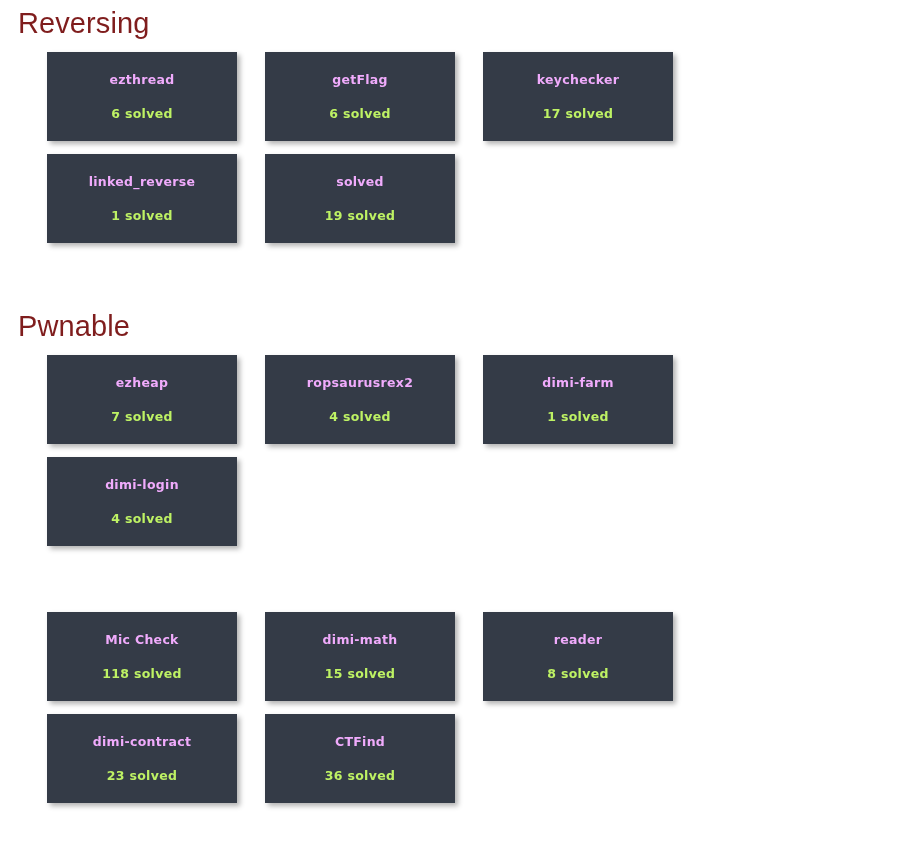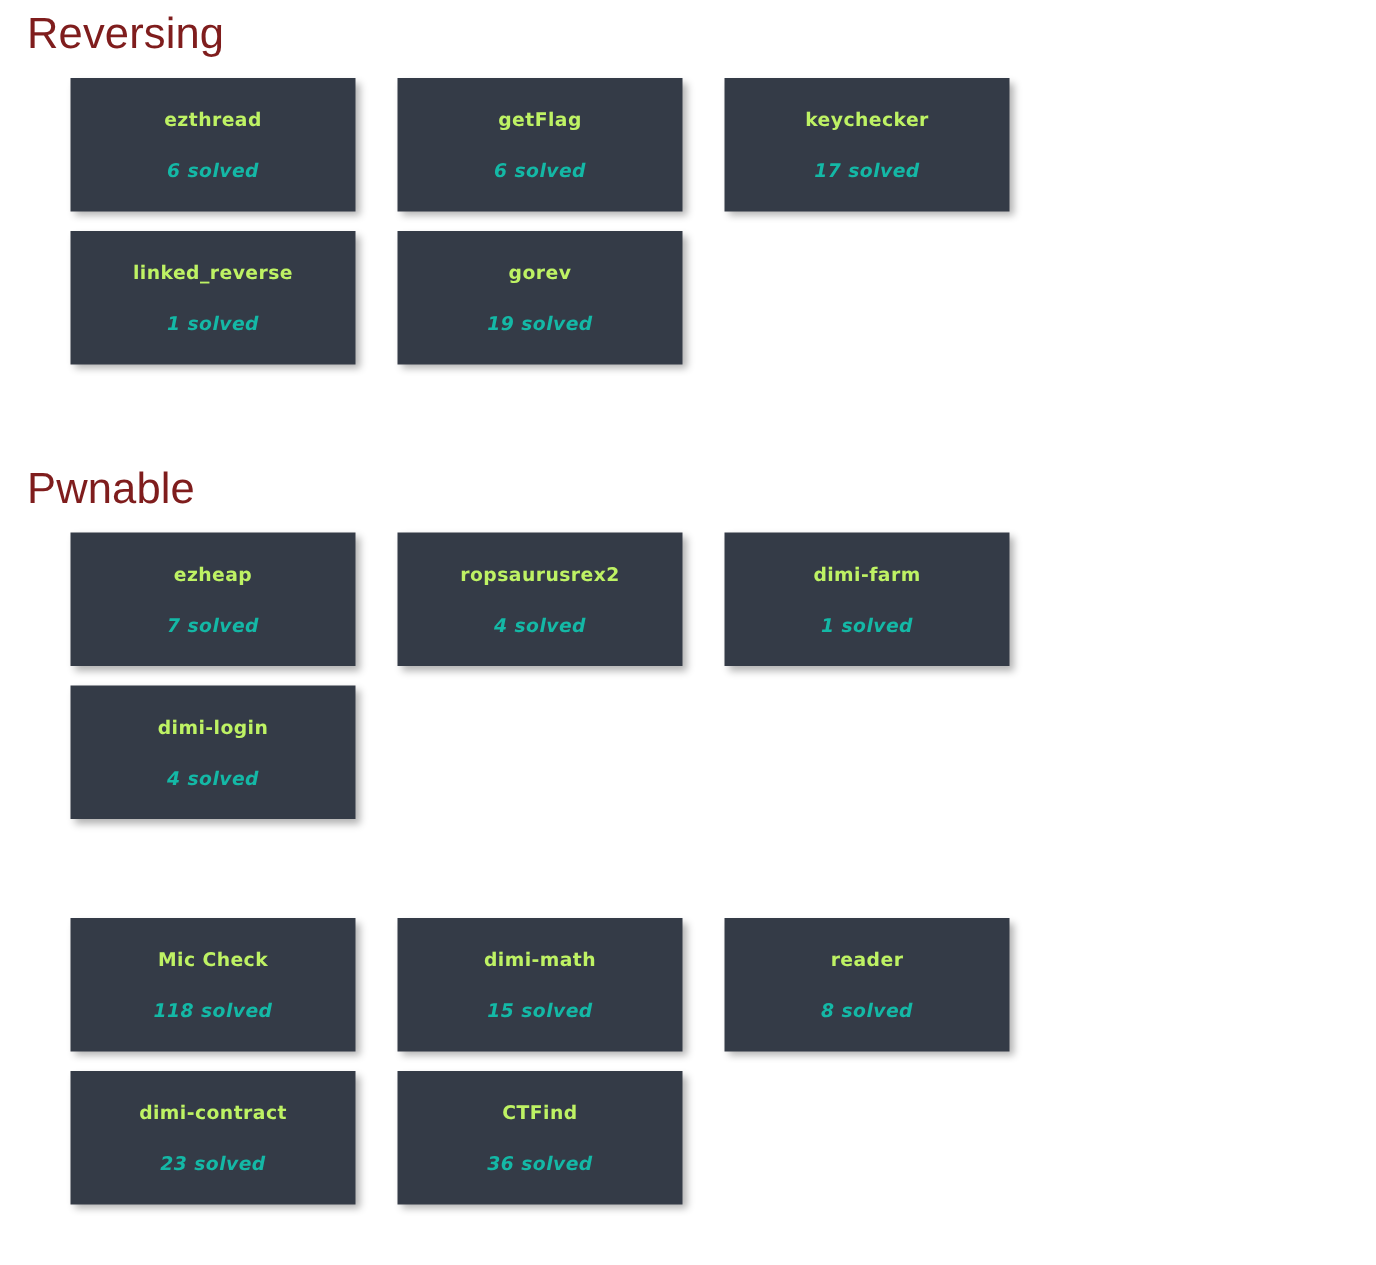--- a/index.html
+++ b/index.html
@@ -64,37 +64,36 @@
     box-sizing: border-box;
   }
 
   .challenge-name {
     font-family: "DejaVu Sans", sans-serif;
     font-size: 12.5px;
     font-weight: 700;
     letter-spacing: 0.3px;
     line-height: 16px;
     text-align: center;
-    color: #bef264;
+    color: #f0abfc;
     margin: 0 0 18px 0;
     padding: 0 6px;
     white-space: nowrap;
   }
 
   .challenge-solves {
     font-family: "DejaVu Sans", sans-serif;
     font-size: 12.5px;
     font-weight: 700;
     letter-spacing: 0.3px;
     line-height: 16px;
     text-align: center;
-    color: #14b8a6;
+    color: #bef264;
     margin: 0;
     white-space: nowrap;
-    font-style: italic;
   }
 
   
   .cat-reversing { margin-top: 6px; }
   .cat-reversing .card-grid { margin-top: 12px; }
 
   .cat-pwnable { margin-top: 53px; }
   .cat-pwnable .card-grid { margin-top: 12px; }
 
   .cat-misc { margin-top: 53px; }
@@ -123,21 +122,21 @@
         <div class="challenge-name">keychecker</div>
         <div class="challenge-solves">17 solved</div>
       </div>
 
       <div class="challenge-card">
         <div class="challenge-name">linked_reverse</div>
         <div class="challenge-solves">1 solved</div>
       </div>
 
       <div class="challenge-card">
-        <div class="challenge-name">gorev</div>
+        <div class="challenge-name">solved</div>
         <div class="challenge-solves">19 solved</div>
       </div>
 
     </div>
   </section>
 
   <section class="category cat-pwnable">
     <h2 class="category-title">Pwnable</h2>
     <div class="card-grid">
 

